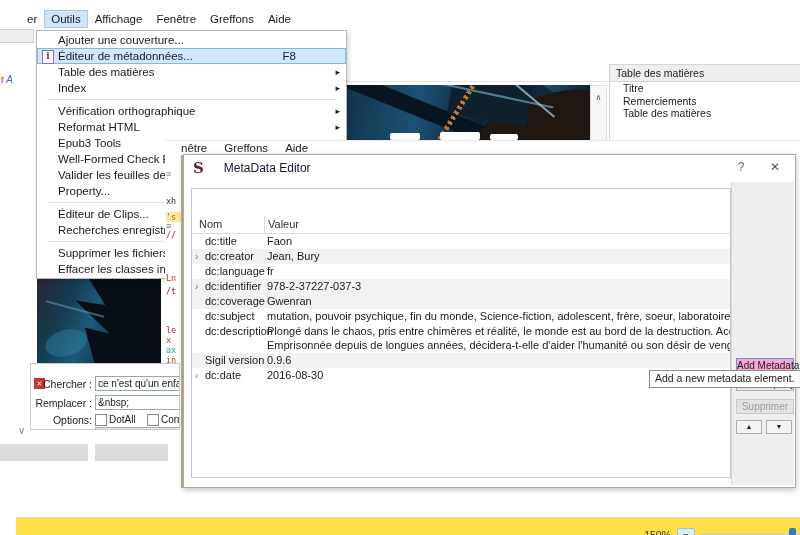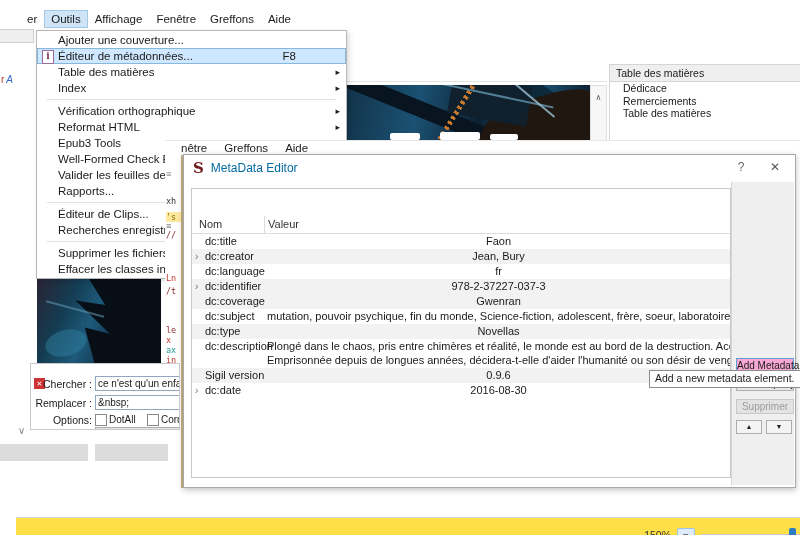--- a/index.html
+++ b/index.html
@@ -53,35 +53,35 @@
   
   #paste{position:absolute;left:165px;top:140px;width:635px;height:347px;background:#fff;border-top:1px solid #e8e8e8;z-index:20;}
   #paste-menu{position:absolute;left:16px;top:1px;display:flex;gap:17px;font-size:11.5px;color:#222;}
   #tanline{position:absolute;left:16px;top:14px;width:2px;height:333px;background:#c8b485;}
   .codefrag{position:absolute;left:1px;width:15px;overflow:hidden;font:8.5px "DejaVu Sans Mono",monospace;white-space:nowrap;}
   
   #dialog{position:absolute;left:18px;top:13px;width:613px;height:334px;background:#fff;border:1px solid #a8a8a8;
     box-shadow:0 2px 6px rgba(0,0,0,.25);box-sizing:border-box;}
   #dlg-title{position:absolute;left:0;top:0;right:0;height:26px;display:flex;align-items:center;background:#fff;}
   #dlg-sicon{font:bold 15px "DejaVu Serif",serif;color:#6e1a1a;margin-left:9px;}
-  #dlg-name{font-size:12px;margin-left:7px;color:#0369a1;}
+  #dlg-name{font-size:12px;margin-left:20px;color:#0f172a;}
   #dlg-help{position:absolute;right:46px;top:5px;color:#666;font-size:12px;width:16px;text-align:center;}
   #dlg-close{position:absolute;right:12px;top:5px;color:#555;font-size:12px;width:16px;text-align:center;}
   
   #md-table{position:absolute;left:7px;top:33px;width:540px;height:290px;border:1px solid #c8c8c8;background:#fff;
     overflow:hidden;box-sizing:border-box;font-size:11px;}
   #md-head{display:flex;height:17px;line-height:17px;border-bottom:1px solid #dcdcdc;color:#333;margin-top:27px;}
   #md-head .h-nom{width:72px;padding-left:7px;box-sizing:border-box;}
   #md-head .h-val{flex:1;padding-left:3px;border-left:1px solid #dcdcdc;}
   .md-row{display:flex;height:15px;line-height:15px;}
   .md-row.alt{background:#f2f2f2;}
   .md-row.dbl{height:29px;line-height:14px;}
   .md-name{width:72px;padding-left:13px;box-sizing:border-box;position:relative;white-space:nowrap;}
   .md-exp{position:absolute;left:3px;top:0;color:#777;font-size:10px;}
-  .md-val{flex:1;padding-left:3px;white-space:nowrap;overflow:hidden;text-align:center;}
+  .md-val{flex:1;padding-left:3px;white-space:nowrap;overflow:hidden;}
   .md-val div{white-space:nowrap;}
   
   #dlg-panel{position:absolute;left:547px;top:27px;right:1px;bottom:2px;background:#efefef;border-left:1px solid #d6d6d6;}
   .dlg-btn{position:absolute;left:4px;width:58px;height:15px;font-size:10px;text-align:center;line-height:14px;
     background:#e7e7e7;border:1px solid #b0b0b0;box-sizing:border-box;white-space:nowrap;}
   #btn-addmeta{top:176px;background:#f9a8d4;border-color:#5e9ed6;}
   #btn-addprop{top:194px;z-index:1;}
   #btn-del{top:217px;background:#e3e3e3;border-color:#c8c8c8;color:#9b9b9b;}
   .arrow-btn{position:absolute;top:238px;width:26px;height:14px;background:#f4f4f4;border:1px solid #adadad;
     box-sizing:border-box;font-size:7px;text-align:center;line-height:12px;color:#222;}
@@ -149,21 +149,21 @@
     <div class="wb" style="left:145px;top:49px;width:28px;height:6px"></div>
   </div>
 
   <div class="frag" id="pv-scroll">
     <span>∧</span>
   </div>
 
   <div class="frag" id="toc-panel">
     <div id="toc-head">Table des matières</div>
     <div id="toc-list">
-        <div class="toc-item">Dédicace</div>
+        <div class="toc-item">Titre</div>
         <div class="toc-item">Remerciements</div>
         <div class="toc-item">Table des matières</div>
       </div>
   </div>
 
   <div class="frag" id="thumb-cover">
     <div class="spikes"></div>
     <div class="patch"></div>
     <div class="streak"></div>
   </div>
@@ -198,21 +198,21 @@
         <span>Epub3 Tools</span>
         <span class="subarrow">▸</span>
       </div>
       <div class="menu-item">
         <span>Well-Formed Check EPUB</span>
       </div>
       <div class="menu-item">
         <span>Valider les feuilles de style avec</span>
       </div>
       <div class="menu-item">
-        <span>Rapports...</span>
+        <span>Property...</span>
       </div>
       <div class="menu-sep"></div>
       <div class="menu-item">
         <span>Éditeur de Clips...</span>
       </div>
       <div class="menu-item">
         <span>Recherches enregistrées...</span>
       </div>
       <div class="menu-sep"></div>
       <div class="menu-item">
@@ -277,24 +277,20 @@
               <div class="md-val">978-2-37227-037-3</div>
             </div>
             <div class="md-row alt">
               <div class="md-name">dc:coverage</div>
               <div class="md-val">Gwenran</div>
             </div>
             <div class="md-row">
               <div class="md-name">dc:subject</div>
               <div class="md-val">mutation, pouvoir psychique, fin du monde, Science-fiction, adolescent, frère, soeur, laboratoire</div>
             </div>
-            <div class="md-row alt">
-              <div class="md-name">dc:type</div>
-              <div class="md-val">Novellas</div>
-            </div>
             <div class="md-row dbl">
               <div class="md-name">dc:description</div>
               <div class="md-val">
                 <div>Plongé dans le chaos, pris entre chimères et réalité, le monde est au bord de la destruction. Acculés et sans esp</div>
                 <div>Emprisonnée depuis de longues années, décidera-t-elle d'aider l'humanité ou son désir de vengeance sera-t-il p</div>
               </div>
             </div>
             <div class="md-row alt">
               <div class="md-name">Sigil version</div>
               <div class="md-val">0.9.6</div>

